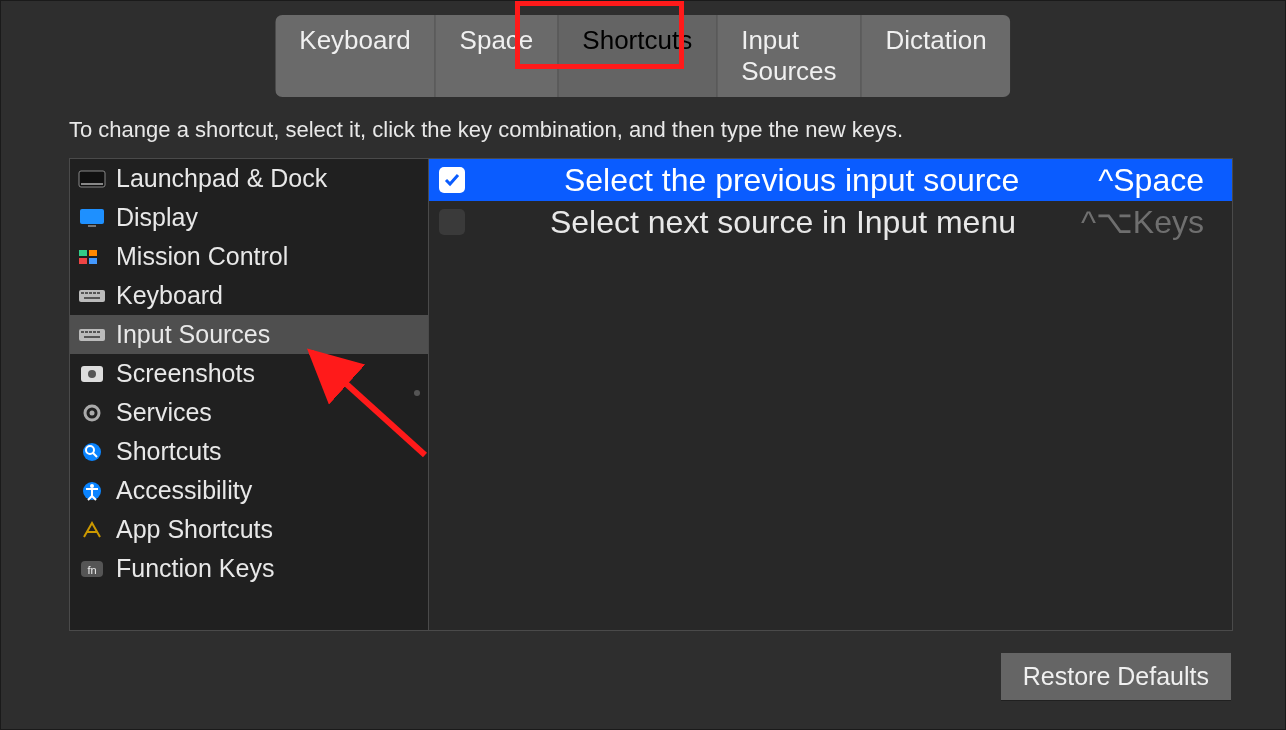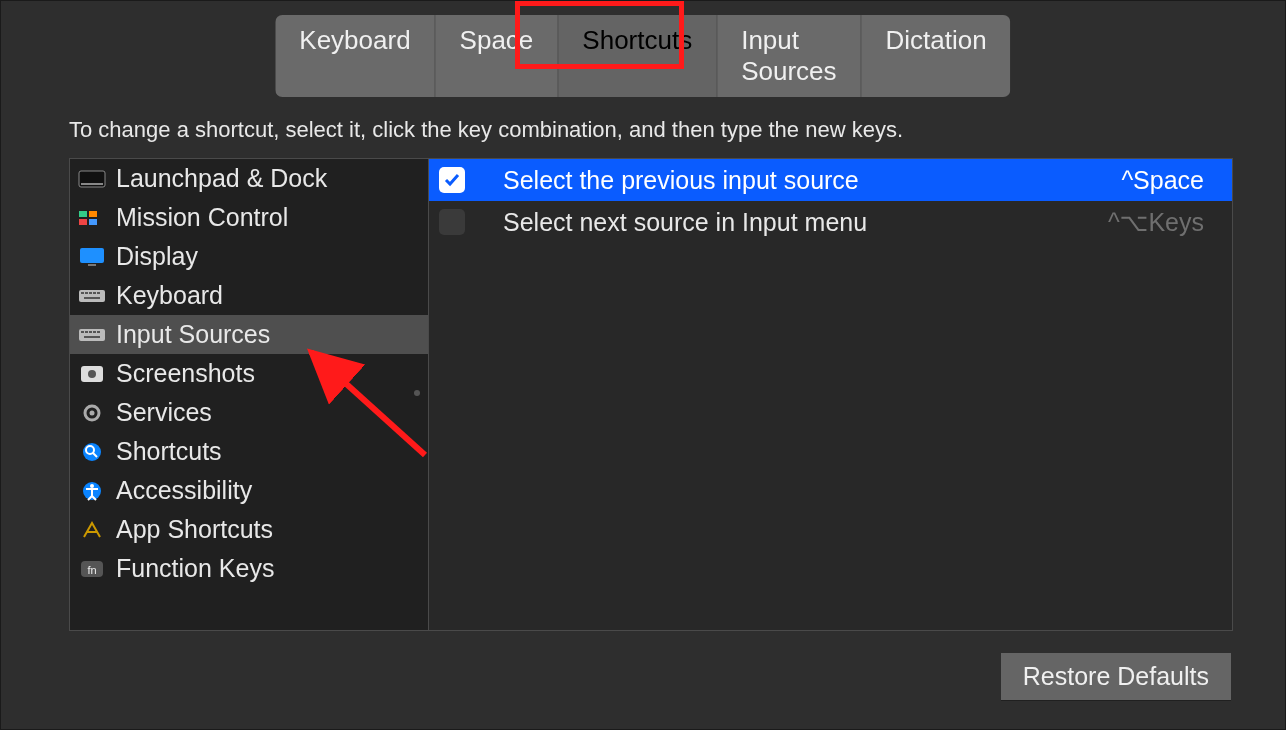--- a/index.html
+++ b/index.html
@@ -92,23 +92,24 @@
     top:157px;left:427px;
     width:805px;height:473px;
     background:#282828;
     border:1px solid #4a4a4a;
     box-sizing:border-box;
   }
   .right-panel .row{
     display:flex;
     align-items:center;
     height:42px;
-    font-size:25px;
+    font-size:32px;
     padding:0 28px 0 10px;
     gap:18px;
+    text-align:center;
   }
   .right-panel .row.selected{
     background:#0a5cff;
     color:#ffffff;
   }
   .right-panel .chk{
     width:26px;height:26px;
     border-radius:5px;
     background:#3a3a3a;
     display:flex;align-items:center;justify-content:center;
@@ -165,36 +166,36 @@
           <svg width="28" height="22" viewBox="0 0 28 22">
             <rect x="1" y="3" width="26" height="16" rx="2" fill="#111" stroke="#888"></rect>
             <rect x="3" y="15" width="22" height="2" fill="#888"></rect>
           </svg>
         </span>
         <span>Launchpad &amp; Dock</span>
       </div>
       <div class="item">
         <span class="ico">
           <svg width="28" height="22" viewBox="0 0 28 22">
+            <rect x="2" y="2" width="24" height="15" rx="2" fill="#1e90ff"></rect>
+            <rect x="10" y="18" width="8" height="2" fill="#777"></rect>
+          </svg>
+        </span>
+        <span>Display</span>
+      </div>
+      <div class="item">
+        <span class="ico">
+          <svg width="28" height="22" viewBox="0 0 28 22">
             <rect x="1" y="4" width="8" height="6" fill="#3c8"></rect>
             <rect x="11" y="4" width="8" height="6" fill="#f80"></rect>
             <rect x="1" y="12" width="8" height="6" fill="#e44"></rect>
             <rect x="11" y="12" width="8" height="6" fill="#49f"></rect>
           </svg>
         </span>
         <span>Mission Control</span>
-      </div>
-      <div class="item">
-        <span class="ico">
-          <svg width="28" height="22" viewBox="0 0 28 22">
-            <rect x="2" y="2" width="24" height="15" rx="2" fill="#1e90ff"></rect>
-            <rect x="10" y="18" width="8" height="2" fill="#777"></rect>
-          </svg>
-        </span>
-        <span>Display</span>
       </div>
       <div class="item">
         <span class="ico">
           <svg width="28" height="22" viewBox="0 0 28 22">
             <rect x="1" y="5" width="26" height="12" rx="2" fill="#bbb"></rect>
             <rect x="3" y="7" width="3" height="2" fill="#555"></rect>
             <rect x="7" y="7" width="3" height="2" fill="#555"></rect>
             <rect x="11" y="7" width="3" height="2" fill="#555"></rect>
             <rect x="15" y="7" width="3" height="2" fill="#555"></rect>
             <rect x="19" y="7" width="3" height="2" fill="#555"></rect>

